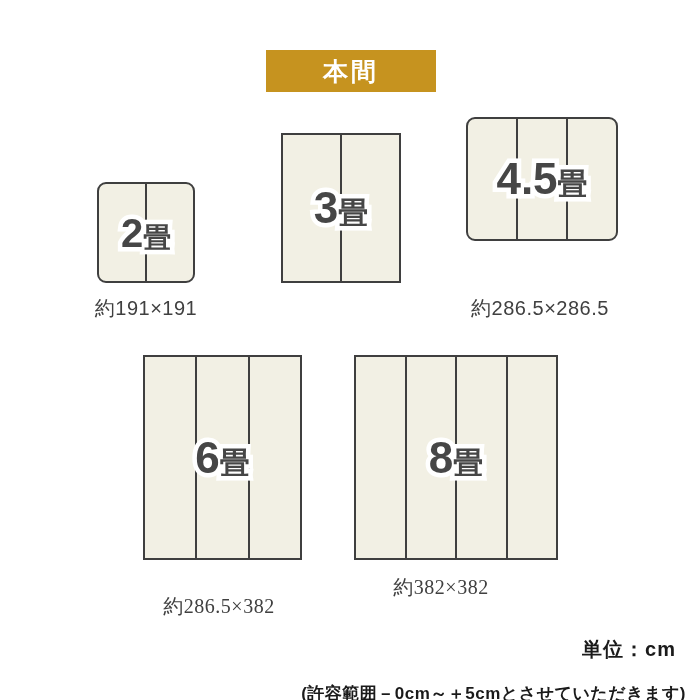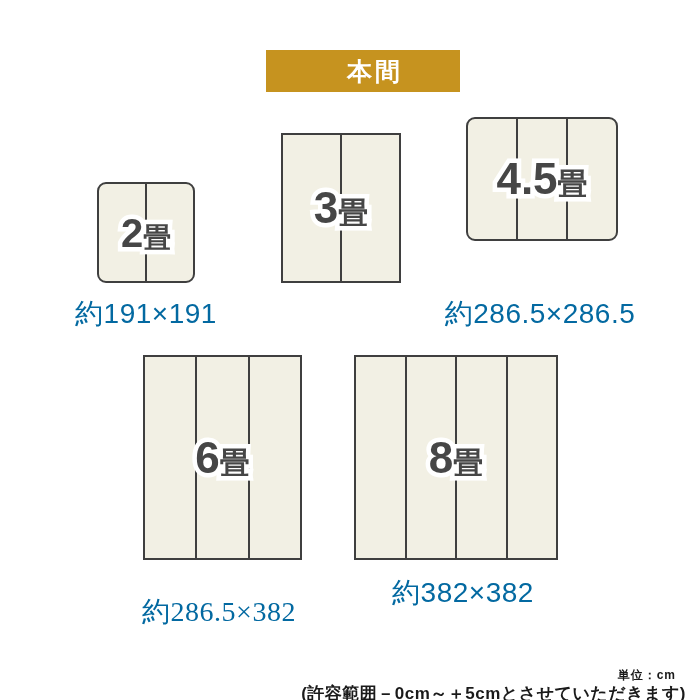--- a/index.html
+++ b/index.html
@@ -4,21 +4,21 @@
 <style>
   html,body{margin:0;padding:0;background:#ffffff;}
   .stage{
     position:relative;width:700px;height:700px;background:#ffffff;overflow:hidden;
     font-family:"Liberation Sans","DejaVu Sans",sans-serif;
   }
   
   .badge{
     position:absolute;left:266px;top:50px;width:170px;height:42px;
     background:#c6931f;color:#ffffff;font-size:25px;font-weight:700;
-    display:flex;align-items:center;justify-content:center;letter-spacing:3px;padding-left:24px;
+    display:flex;align-items:center;justify-content:center;letter-spacing:3px;
   }
   
   .mat{
     position:absolute;background:#f2f0e4;border:2px solid #3f3f3f;box-sizing:border-box;
   }
   .panels{position:absolute;inset:0;display:flex;z-index:1;}
   .panel{flex:1;border-right:2px solid #3f3f3f;}
   .panel:last-child{border-right:none;}
   #mat-2jo  {left:97px;  top:182px; width:98px;  height:101px;border-radius:9px;}
   #mat-3jo  {left:281px; top:133px; width:120px; height:150px;}
@@ -30,30 +30,30 @@
   .lw{position:relative;display:inline-block;line-height:1;}
   .txt{display:inline-block;white-space:nowrap;font-weight:700;line-height:1;color:#464646;font-size:44px;}
   .txt .unit-c{font-size:30px;}
   #mat-2jo .txt{font-size:40px;}
   #mat-2jo .txt .unit-c{font-size:28px;}
   .txt.stroke{position:absolute;left:0;top:0;-webkit-text-stroke:9px #ffffff;text-shadow:0 0 3px #ffffff, 0 0 5px #ffffff;}
   .txt.fill{position:relative;}
   
   .dim{
     position:absolute;transform:translateX(-50%);white-space:nowrap;
-    font-size:28px;font-weight:500;color:#0369a1;letter-spacing:0.5px;
+    font-size:20px;font-weight:500;color:#404040;letter-spacing:0.5px;
   }
   #dim-2jo  {left:146px;top:295px;}
   #dim-3jo  {left:333px;top:295px;}
   #dim-45jo {left:540px;top:295px;}
   #dim-6jo  {left:219px;top:593px;font-family:Liberation Serif, serif;}
-  #dim-8jo  {left:463px;top:574px;}
+  #dim-8jo  {left:441px;top:574px;font-family:Liberation Serif, serif;}
   
   .unit-note{
-    position:absolute;right:24px;top:667px;font-size:12px;font-weight:700;
+    position:absolute;right:24px;top:636px;font-size:20px;font-weight:700;
     color:#1a1a1a;letter-spacing:1px;white-space:nowrap;text-align:right;
   }
   .tolerance-note{
     position:absolute;right:14px;top:659px;font-size:17px;font-weight:600;
     color:#1a1a1a;letter-spacing:0.5px;white-space:nowrap;margin-top:23px;
   }
 </style>
 </head>
 <body>
 

